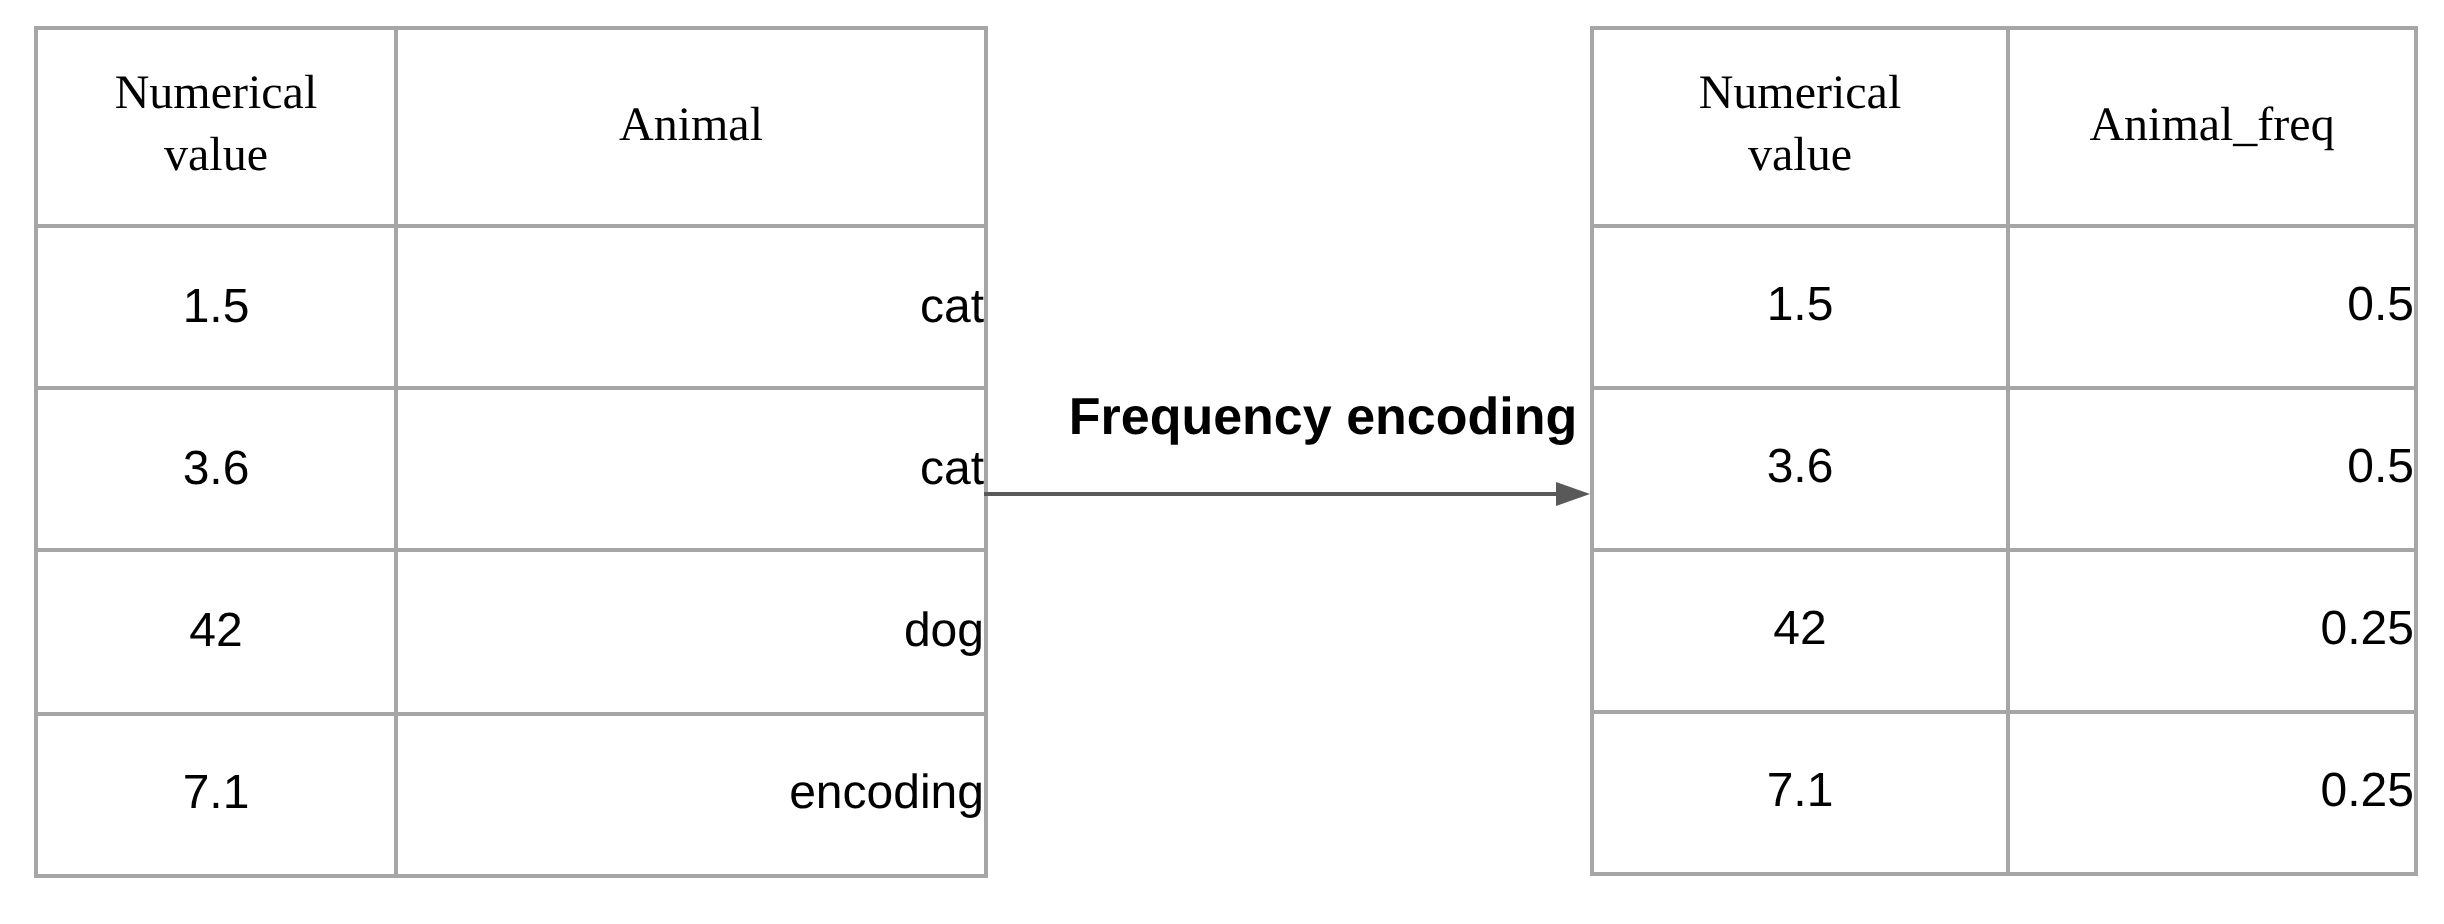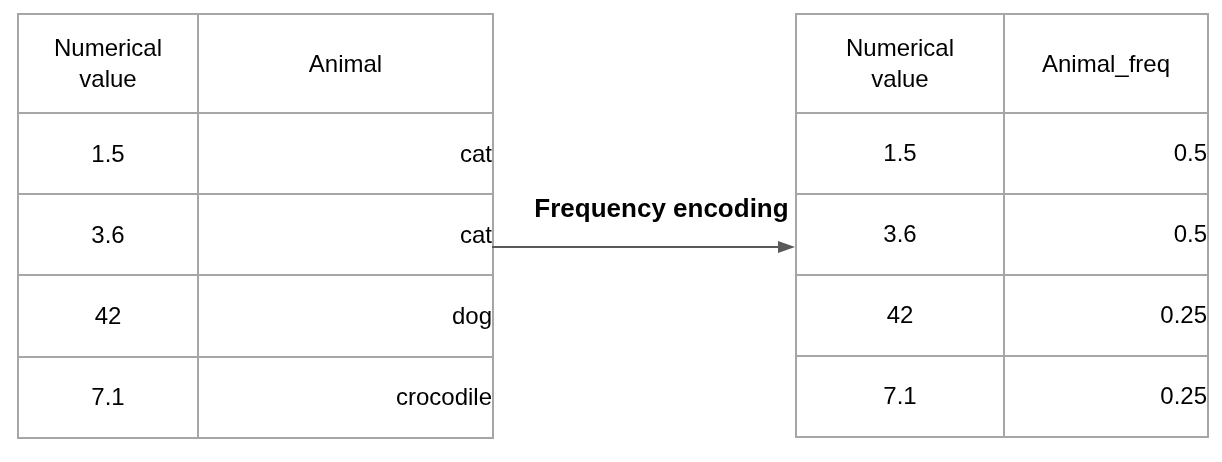--- a/index.html
+++ b/index.html
@@ -32,21 +32,21 @@
     table-layout: fixed;
     background: var(--bg);
   }
   table.tbl th, table.tbl td {
     border: 2px solid var(--border);
     font-size: 24px;
     font-weight: 400;
     vertical-align: middle;
     padding: 0;
   }
-  table.tbl tr.hdr { height: 95px; }
+  table.tbl tr.hdr { height: 95px; font-family: Liberation Serif, serif; }
   table.tbl tr.row { height: 78px; }
   th.hcell { text-align: center; }
   th.hcell .hdr-inner {
     display: inline-block;
     max-width: 150px;
     line-height: 1.3;
   }
   th.hcell .hdr-inner.wide { max-width: 240px; text-align: right; }
   td.num { text-align: center; }
   td.txt { text-align: right; padding-left: 20px; }
@@ -121,21 +121,21 @@
     <tr class="row">
       <td class="num">3.6</td>
       <td class="txt">cat</td>
     </tr>
     <tr class="row">
       <td class="num">42</td>
       <td class="txt">dog</td>
     </tr>
     <tr class="row">
       <td class="num">7.1</td>
-      <td class="txt">crocodile</td>
+      <td class="txt">encoding</td>
     </tr>
   </tbody>
     </table>
 
   <div class="transform-label">Frequency encoding</div>
   <div class="arrow">
     <div class="shaft"></div>
     <div class="head"></div>
   </div>
 

